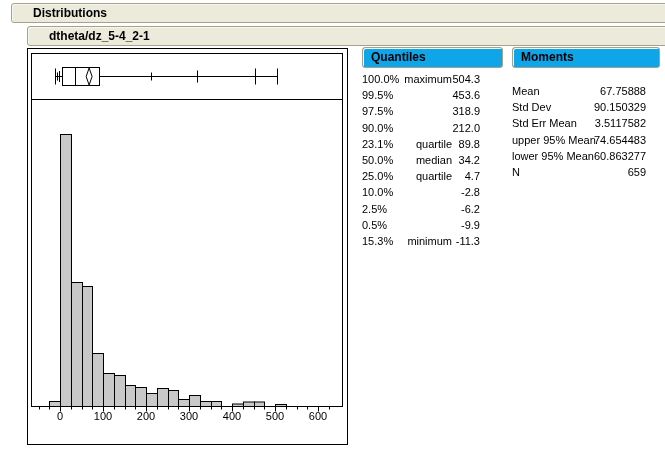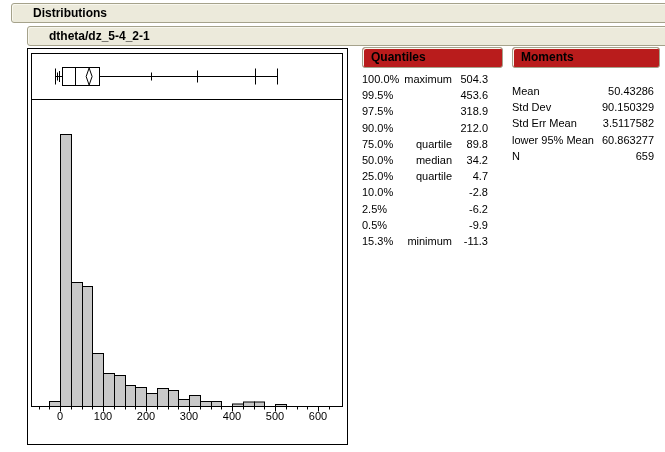--- a/index.html
+++ b/index.html
@@ -17,33 +17,33 @@
   }
   .bar-distributions{left:11px;top:3px;width:643px;}
   .bar-variable{left:27px;top:26px;width:624px;}
   .plot-panel{
     position:absolute;left:27px;top:48px;width:319px;height:395px;
     background:#ffffff;border:1px solid #000;
   }
   .plot-panel svg{display:block;width:319px;height:395px;}
   .header-bar{
     position:absolute;height:19px;line-height:19px;
-    background:#b91c1c;border:1px solid #a5a28b;border-radius:3px;
+    background:#0ea5e9;border:1px solid #a5a28b;border-radius:3px;
     box-shadow:inset 1px 1px 0 #f8f7ee;
     font-weight:bold;font-size:12px;padding-left:8px;white-space:nowrap;cursor:default;
   }
   .quantiles-bar{left:362px;top:47px;width:131px;}
   .moments-bar{left:512px;top:47px;width:138px;}
   .stat-table{position:absolute;font-size:11px;}
   .quantiles-table{left:362px;top:71px;width:130px;}
   .moments-table{left:512px;top:70px;width:146px;margin-top:13px;}
   .stat-row{position:relative;height:16.2px;line-height:16.2px;white-space:nowrap;}
   .stat-row .c-left{position:absolute;left:0;top:0;}
   .stat-row .c-mid{position:absolute;right:40px;top:0;}
-  .stat-row .c-right{position:absolute;right:4px;top:0;}
+  .stat-row .c-right{position:absolute;right:12px;top:0;}
   .chart-text{font-family:"Liberation Sans",sans-serif;font-size:11px;fill:#000;}
 </style>
 </head>
 <body>
 
 <div class="outline-bar bar-distributions">
   <span>Distributions</span>
 </div>
 
 <div class="outline-bar bar-variable">
@@ -148,21 +148,21 @@
       <span class="c-left">97.5%</span>
       <span class="c-mid"></span>
       <span class="c-right">318.9</span>
     </div>
     <div class="stat-row">
       <span class="c-left">90.0%</span>
       <span class="c-mid"></span>
       <span class="c-right">212.0</span>
     </div>
     <div class="stat-row">
-      <span class="c-left">75.0%</span>
+      <span class="c-left">23.1%</span>
       <span class="c-mid">quartile</span>
       <span class="c-right">89.8</span>
     </div>
     <div class="stat-row">
       <span class="c-left">50.0%</span>
       <span class="c-mid">median</span>
       <span class="c-right">34.2</span>
     </div>
     <div class="stat-row">
       <span class="c-left">25.0%</span>
@@ -190,31 +190,35 @@
       <span class="c-right">-11.3</span>
     </div>
   </div>
 
 <div class="header-bar moments-bar">
   <span>Moments</span>
 </div>
 <div class="stat-table moments-table" id="moments-rows">
     <div class="stat-row">
       <span class="c-left">Mean</span>
-      <span class="c-right">50.43286</span>
+      <span class="c-right">67.75888</span>
     </div>
     <div class="stat-row">
       <span class="c-left">Std Dev</span>
       <span class="c-right">90.150329</span>
     </div>
     <div class="stat-row">
       <span class="c-left">Std Err Mean</span>
       <span class="c-right">3.5117582</span>
     </div>
     <div class="stat-row">
+      <span class="c-left">upper 95% Mean</span>
+      <span class="c-right">74.654483</span>
+    </div>
+    <div class="stat-row">
       <span class="c-left">lower 95% Mean</span>
       <span class="c-right">60.863277</span>
     </div>
     <div class="stat-row">
       <span class="c-left">N</span>
       <span class="c-right">659</span>
     </div>
   </div>
 
 </body></html>

